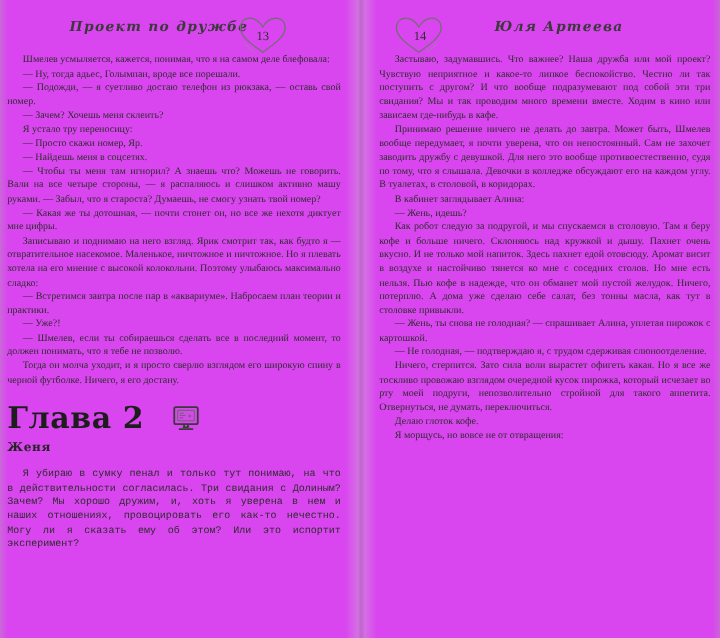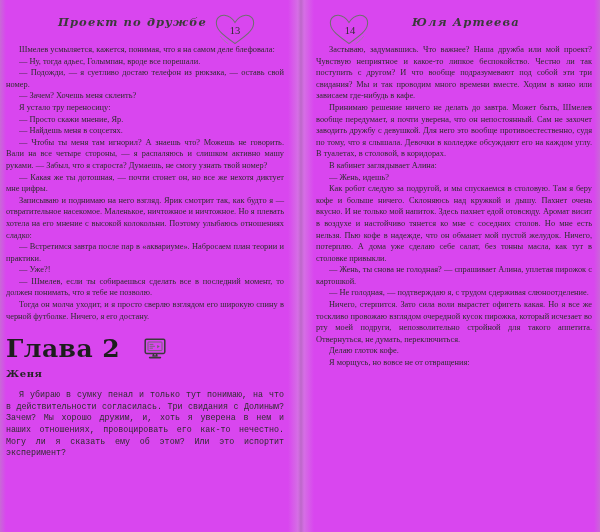--- a/index.html
+++ b/index.html
@@ -79,21 +79,21 @@
     letter-spacing: 1.1px;
     color: #3a3a3a;
     white-space: nowrap;
   }
   .heart-wrap {
     position: absolute;
     top: 12px;
     width: 46px;
     height: 34px;
   }
-  .heart-left  { right: 26px; }
+  .heart-left  { right: 42px; }
   .heart-right { left: 10px; }
   .heart-wrap svg { display: block; width: 46px; height: 34px; }
   .folio {
     position: absolute;
     left: 0; top: 0;
     width: 46px; height: 34px;
     display: flex;
     align-items: center;
     justify-content: center;
     font-family: "Liberation Serif", serif;
@@ -167,25 +167,25 @@
         <span class="folio">13</span>
       </span>
     </div>
 
     <div class="body-col">
       <p>Шмелев усмыляется, кажется, понимая, что я на самом деле блефовала:</p>
       <p>— Ну, тогда адьес, Голымпан, вроде все порешали.</p>
       <p>— Подожди, — я суетливо достаю телефон из рюкзака, — оставь свой номер.</p>
       <p>— Зачем? Хочешь меня склеить?</p>
       <p>Я устало тру переносицу:</p>
-      <p>— Просто скажи мнение, Яр.</p>
+      <p>— Просто скажи номер, Яр.</p>
       <p>— Найдешь меня в соцсетях.</p>
       <p>— Чтобы ты меня там игнорил? А знаешь что? Можешь не говорить. Вали на все четыре стороны, — я распаляюсь и слишком активно машу руками. — Забыл, что я староста? Думаешь, не смогу узнать твой номер?</p>
       <p>— Какая же ты дотошная, — почти стонет он, но все же нехотя диктует мне цифры.</p>
-      <p>Записываю и поднимаю на него взгляд. Ярик смотрит так, как будто я — отвратительное насекомое. Маленькое, ничтожное и ничтожное. Но я плевать хотела на его мнение с высокой колокольни. Поэтому улыбаюсь отношениях сладко:</p>
+      <p>Записываю и поднимаю на него взгляд. Ярик смотрит так, как будто я — отвратительное насекомое. Маленькое, ничтожное и ничтожное. Но я плевать хотела на его мнение с высокой колокольни. Поэтому улыбаюсь максимально сладко:</p>
       <p>— Встретимся завтра после пар в «аквариуме». Набросаем план теории и практики.</p>
       <p>— Уже?!</p>
       <p>— Шмелев, если ты собираешься сделать все в последний момент, то должен понимать, что я тебе не позволю.</p>
       <p>Тогда он молча уходит, и я просто сверлю взглядом его широкую спину в черной футболке. Ничего, я его достану.</p>
     </div>
 
     <div class="chapter">
       <div class="chapter-line">
         <span class="chapter-title">Глава 2</span>
         <span>

